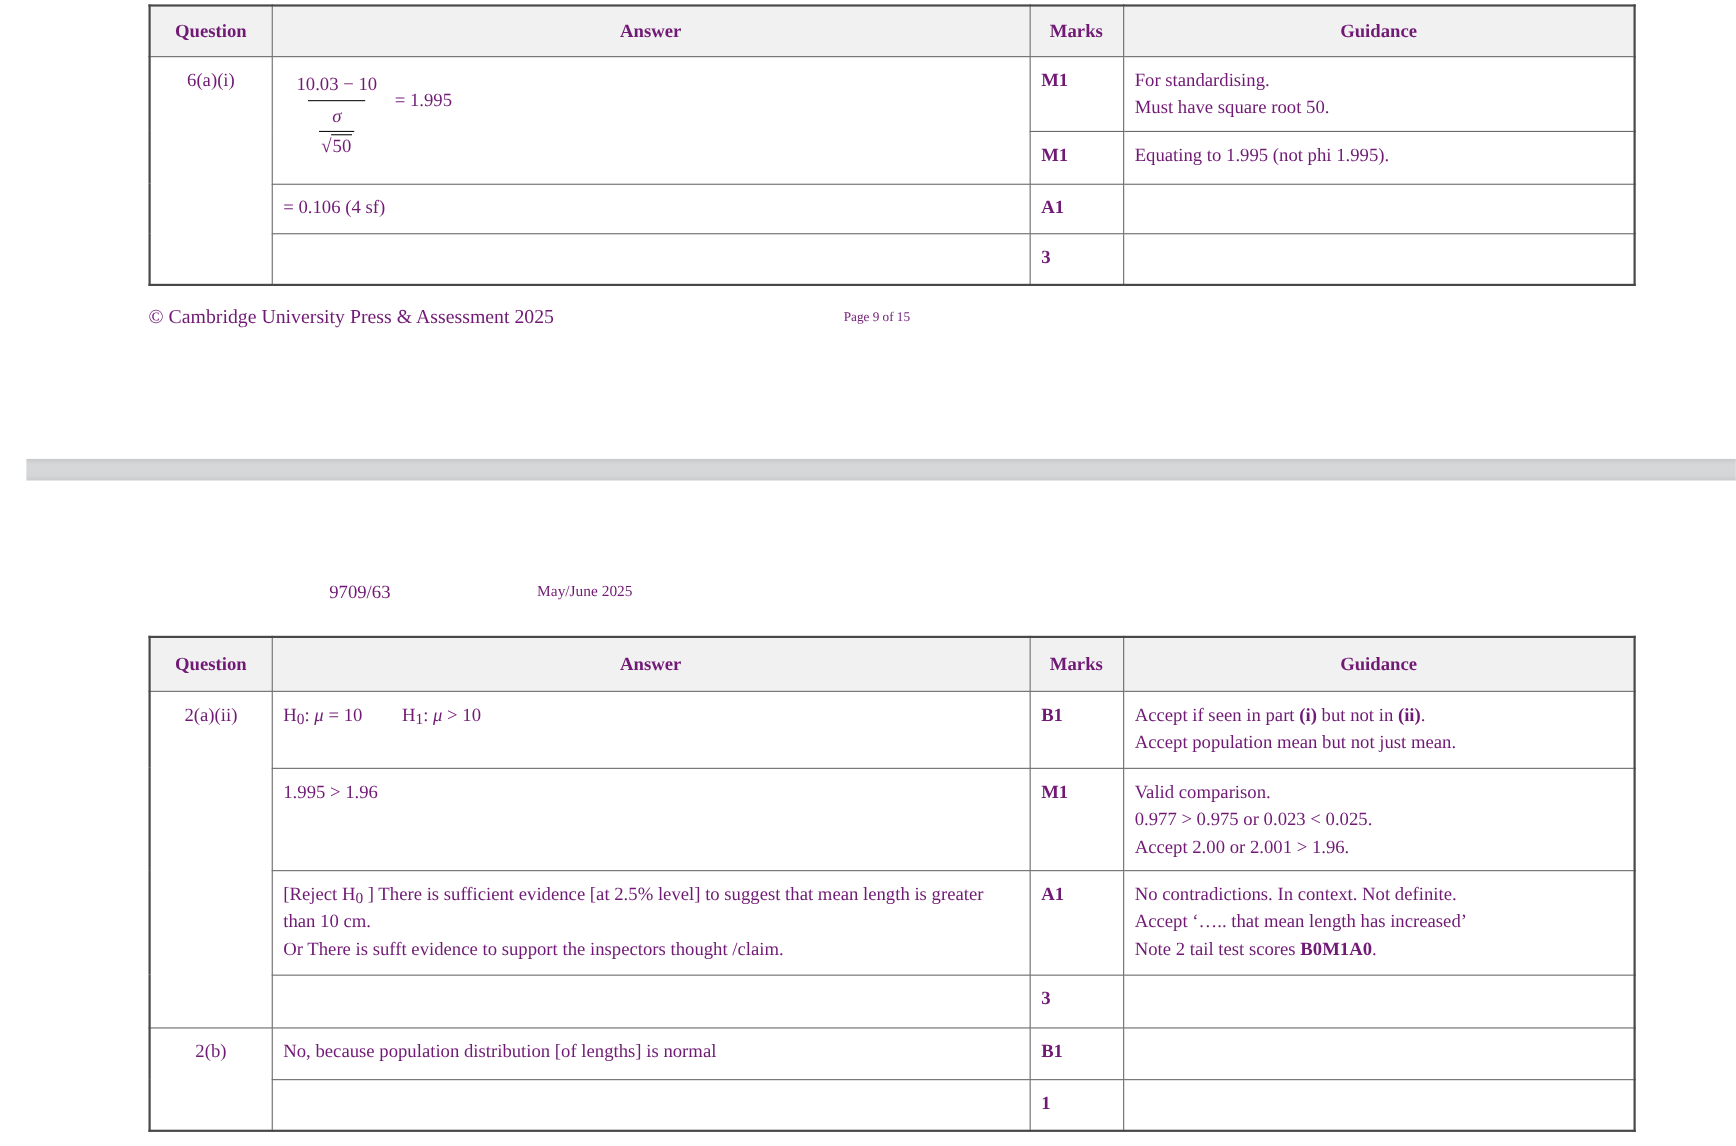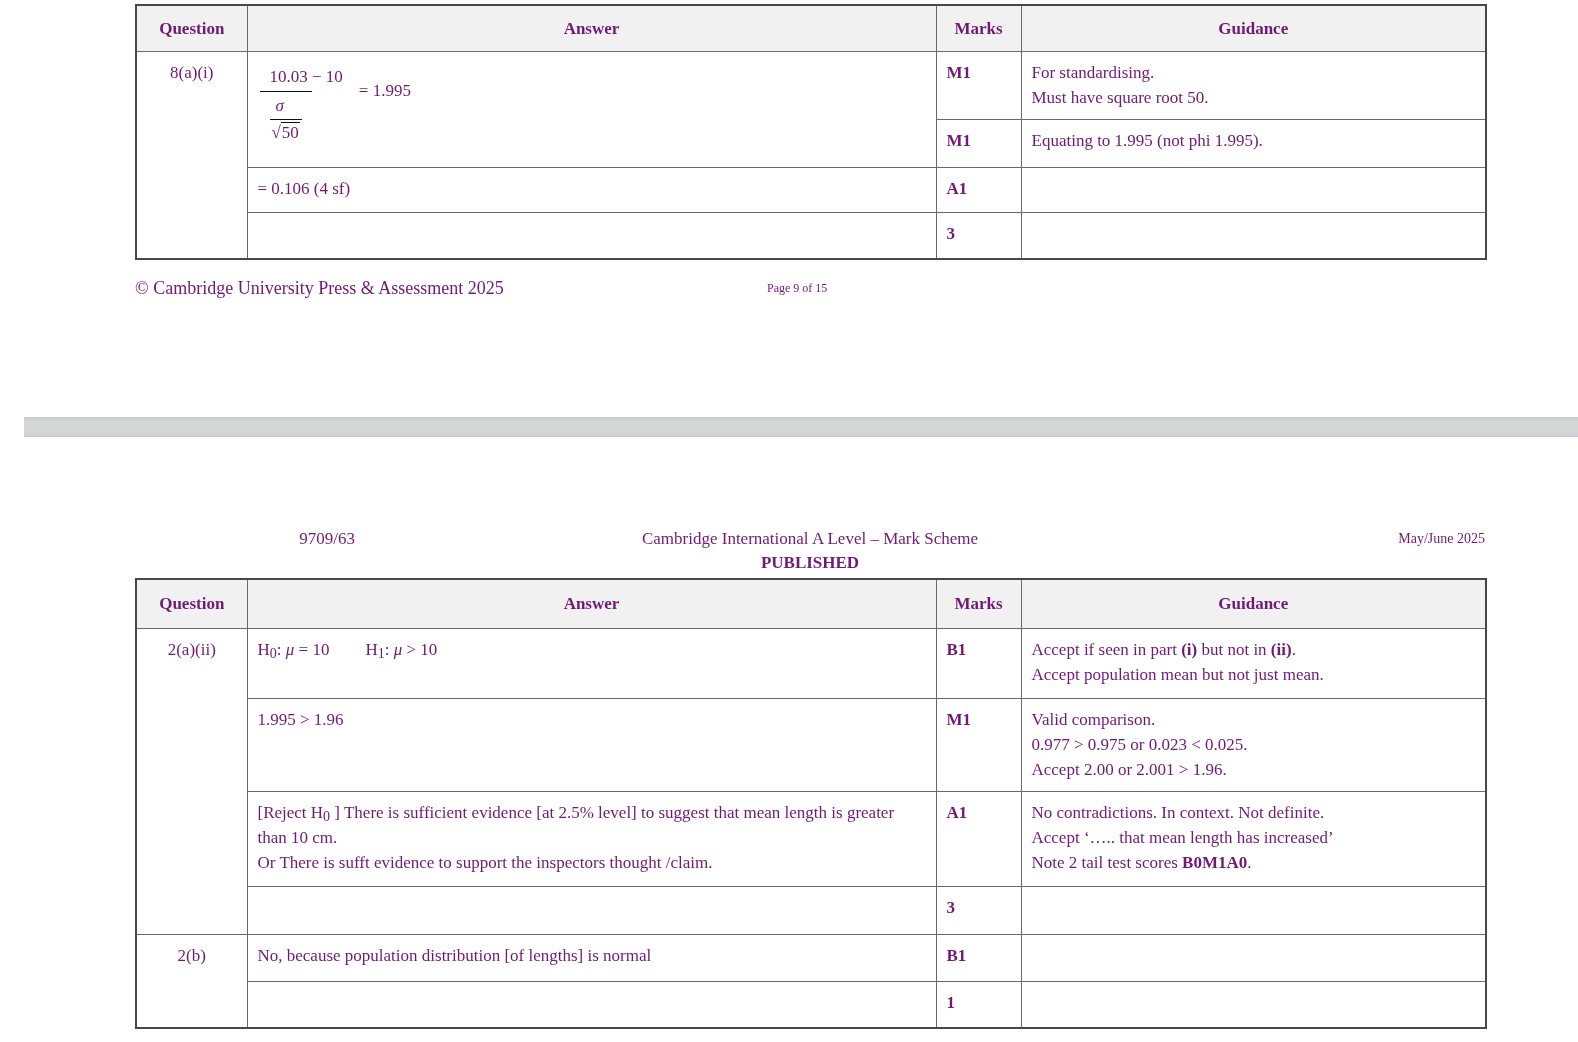--- a/index.html
+++ b/index.html
@@ -39,21 +39,21 @@
 
   
   .t1-h{height:46px;} .t1-r1{height:68px;} .t1-r2{height:48px;}
   .t1-r3{height:45px;} .t1-r4{height:47px;}
   
   .t2-h{height:49px;} .t2-r1{height:70px;} .t2-r2{height:93px;margin-left:36px;} .t2-r3{height:95px;}
   .t2-r4{height:48px;} .t2-r5{height:47px;} .t2-r6{height:47px;}
 
   
   .equation{display:flex;align-items:flex-start;padding:6px 0 0 2px;}
-  .frac{display:inline-flex;flex-direction:column;align-items:flex-start;}
+  .frac{display:inline-flex;flex-direction:column;align-items:center;}
   .fnum{padding:0 10px 3px;line-height:22px;text-align:center;}
   .fden{border-top:1.6px solid #111;padding:3px 10px 0;line-height:22px;}
   .frac.inner .fnum{padding:0 6px 2px;}
   .frac.inner .fden{padding:2px 2px 0;}
   .radical-expr{white-space:nowrap;}
   .radicand{border-top:1.5px solid #111;padding:0 1px;}
   .eq-result{line-height:22px;margin-top:14px;margin-left:6px;white-space:nowrap;}
 
   sub.subn{font-size:14px;vertical-align:-3px;line-height:0;}
   .hyp2{margin-left:36px;}
@@ -83,21 +83,21 @@
           <col style="width:465px">
         </colgroup>
       <tbody>
           <tr class="t1-h">
         <th>Question</th>
         <th>Answer</th>
         <th>Marks</th>
         <th>Guidance</th>
       </tr>
       <tr class="t1-r1">
-        <td class="qcell" rowspan="4">8(a)(i)</td>
+        <td class="qcell" rowspan="4">6(a)(i)</td>
         <td class="acell" rowspan="2">
           <div class="equation">
             <span class="frac">
               <span class="fnum">10.03 − 10</span>
               <span class="fden">
                 <span class="frac inner">
                   <span class="fnum"><i>σ</i></span>
                   <span class="fden">
                     <span class="radical-expr"><span>√</span><span class="radicand">50</span></span>
                   </span>
@@ -137,24 +137,20 @@
     <div class="footer-copy">© Cambridge University Press &amp; Assessment 2025</div>
     <div class="footer-page">Page 9 of 15</div>
   </section>
 
   <div class="page-gap"></div>
 
   <section class="page page2">
 
     <div class="doc-header">
       <div class="dh-left">9709/63</div>
-      <div class="dh-center">
-        <div>Cambridge International A Level – Mark Scheme</div>
-        <div class="published">PUBLISHED</div>
-      </div>
       <div class="dh-right">May/June 2025</div>
     </div>
 
     <table class="ms-table" style="top:141px;">
       <colgroup>
           <col style="width:111px">
           <col style="width:689px">
           <col style="width:85px">
           <col style="width:465px">
         </colgroup>

